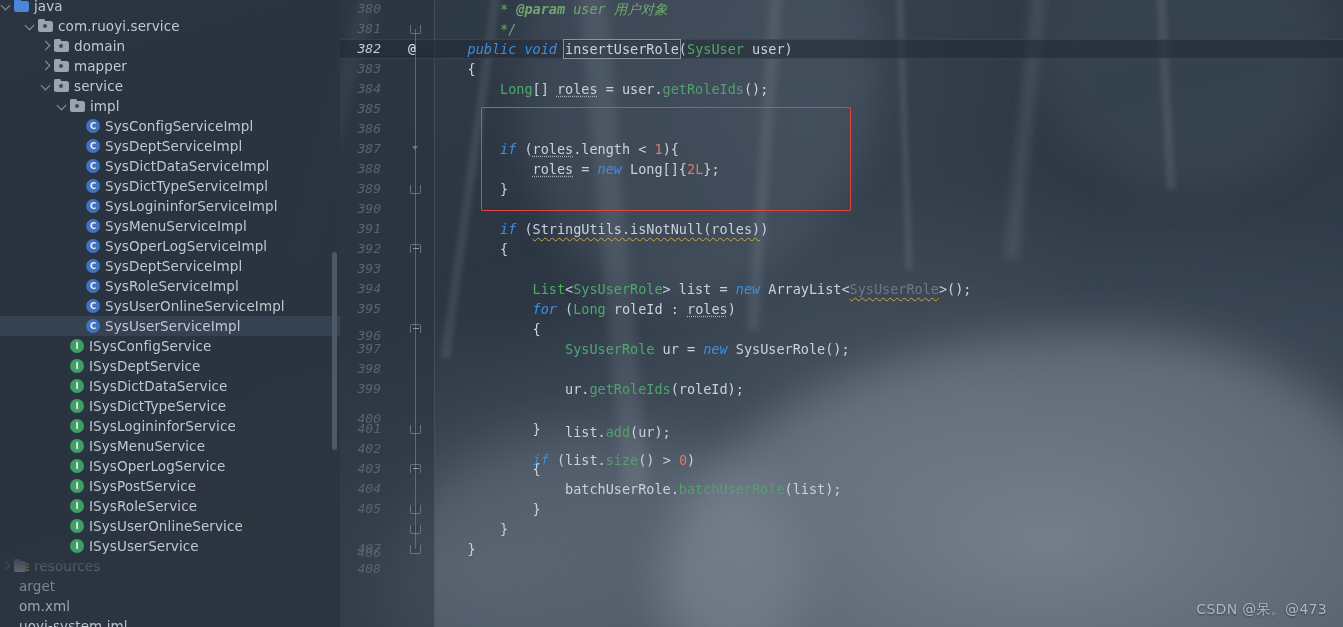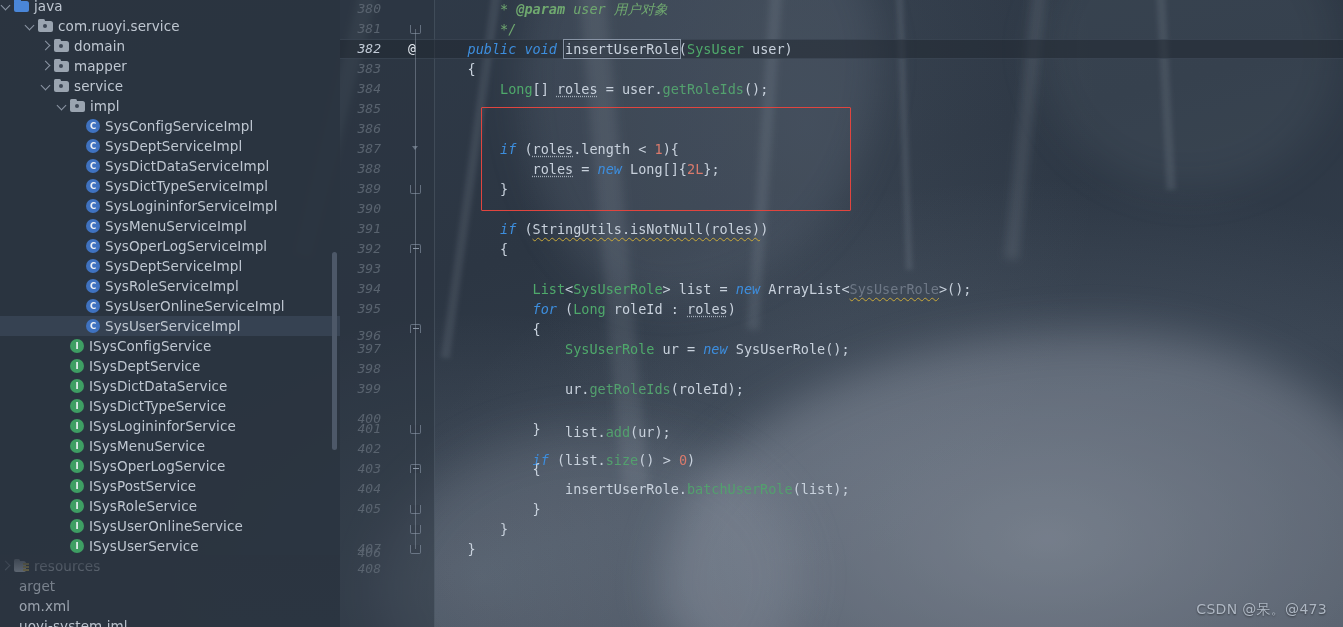--- a/index.html
+++ b/index.html
@@ -565,21 +565,21 @@
         <div class="cline" style="top: 239px;"><span class="plain">        {</span></div>
         <div class="cline" style="top: 279px;"><span class="plain">            </span><span class="typ">List</span><span class="plain">&lt;</span><span class="typ">SysUserRole</span><span class="plain">&gt; list = </span><span class="kw">new</span><span class="plain"> ArrayList&lt;</span><span class="dim warn">SysUserRole</span><span class="plain">&gt;();</span></div>
         <div class="cline" style="top: 299px;"><span class="plain">            </span><span class="kw">for</span><span class="plain"> (</span><span class="typ">Long</span><span class="plain"> roleId : </span><span class="fld">roles</span><span class="plain">)</span></div>
         <div class="cline" style="top: 319px;"><span class="plain">            {</span></div>
         <div class="cline" style="top: 339px;"><span class="plain">                </span><span class="typ">SysUserRole</span><span class="plain"> ur = </span><span class="kw">new</span><span class="plain"> SysUserRole();</span></div>
         <div class="cline" style="top: 379px;"><span class="plain">                ur.</span><span class="mth">getRoleIds</span><span class="plain">(roleId);</span></div>
         <div class="cline" style="top: 422px;"><span class="plain">                list.</span><span class="mth">add</span><span class="plain">(ur);</span></div>
         <div class="cline" style="top: 419px;"><span class="plain">            }</span></div>
         <div class="cline" style="top: 450px;"><span class="plain">            </span><span class="kw">if</span><span class="plain"> (list.</span><span class="mth">size</span><span class="plain">() </span><span class="plain">&gt;</span><span class="plain"> </span><span class="num">0</span><span class="plain">)</span></div>
         <div class="cline" style="top: 459px;"><span class="plain">            {</span></div>
-        <div class="cline" style="top: 479px;"><span class="plain">                insertUserRole.</span><span class="mth">batchUserRole</span><span class="plain">(list);</span></div>
+        <div class="cline" style="top: 479px;"><span class="plain">                batchUserRole.</span><span class="mth">batchUserRole</span><span class="plain">(list);</span></div>
         <div class="cline" style="top: 499px;"><span class="plain">            }</span></div>
         <div class="cline" style="top: 519px;"><span class="plain">        }</span></div>
         <div class="cline" style="top: 539px;"><span class="plain">    }</span></div>
         <div class="cline" style="top: 559px;"></div>
       </div>
     <div class="red-box" id="redbox" style="left: 141px; top: 107px; width: 370px; height: 104px; border-color: rgb(224, 69, 63);"></div>
   </div>
 
   <div class="watermark">CSDN @呆。@473</div>
 </div>

